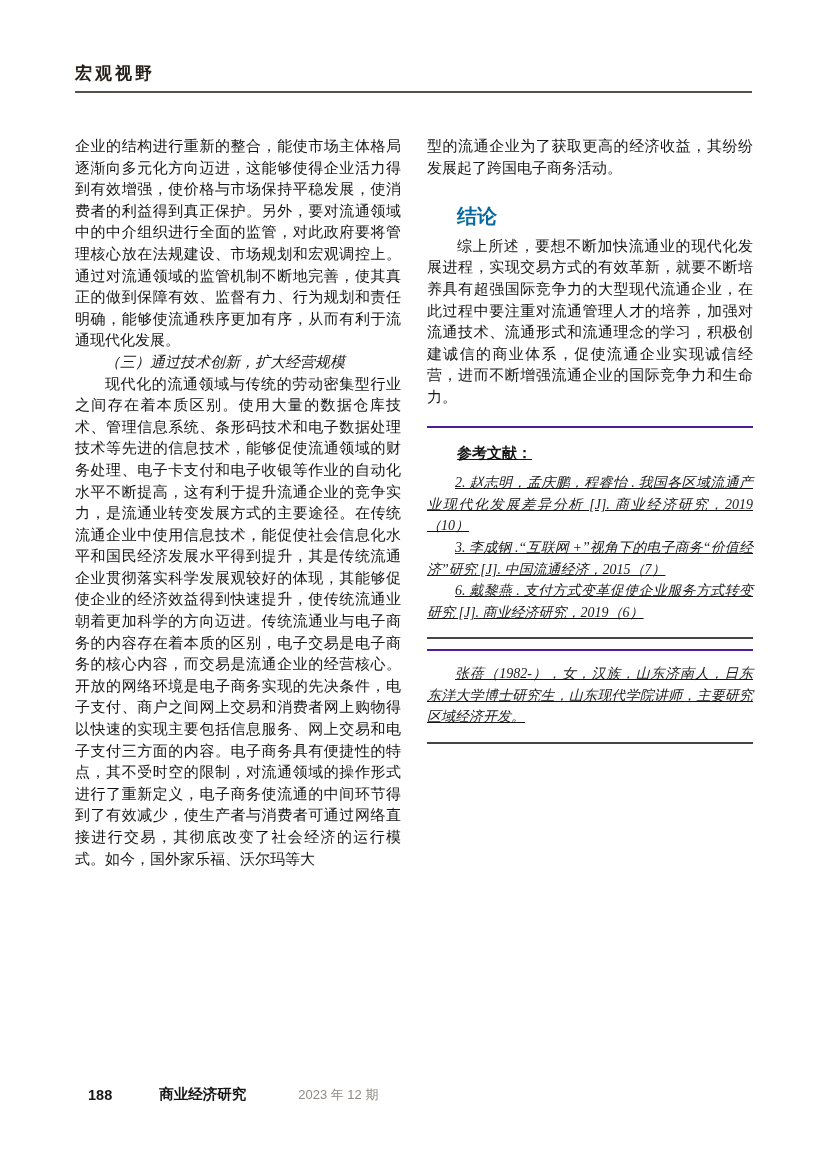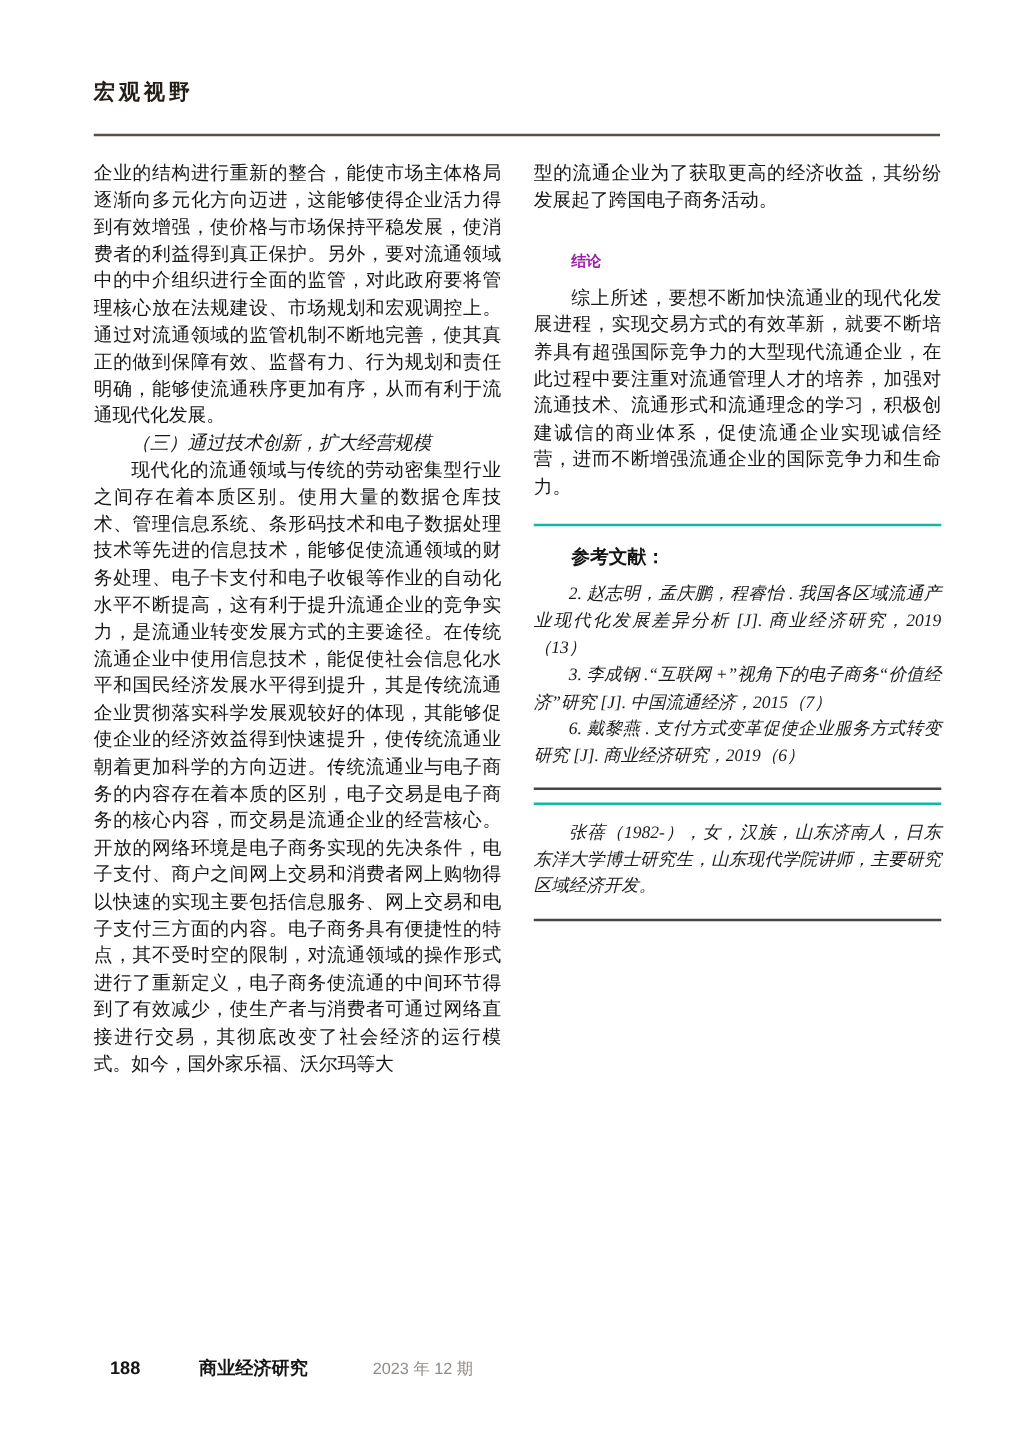--- a/index.html
+++ b/index.html
@@ -13,53 +13,54 @@
     font-family: "Liberation Serif", serif;
   }
   .content { padding: 62px 75px 0 75px; }
 
   .section-label {
     font-family: "Liberation Sans", sans-serif;
     font-weight: bold;
     font-size: 17px;
     letter-spacing: 3px;
     color: #241e19;
-    padding-bottom: 22px;
+    padding-bottom: 6px;
     border-bottom: 2px solid #57504a;
   }
 
-  .columns { display: flex; gap: 26px; margin-top: 20px; }
+  .columns { display: flex; gap: 26px; margin-top: 43px; }
   .column {
     width: 326px;
     flex: 0 0 326px;
     font-size: 15px;
     line-height: 21.6px;
     color: #161616;
     text-align: justify;
     text-justify: inter-ideograph;
   }
 
   p.body { margin: 0; text-indent: 2em; }
   p.cont { text-indent: 0; }
   p.subheading { margin: 0; text-indent: 2em; font-style: italic; color: #1a1a1a; }
 
   .conclusion-heading {
     font-family: "Liberation Sans", sans-serif;
-    font-size: 12px;
+    font-size: 20px;
     font-weight: bold;
-    color: #a21caf;
+    color: #0369a1;
     margin: 27px 0 8px 0;
     padding-left: 30px;
   }
 
   .box {
-    border-top: 2px solid #14b8a6;
+    border-top: 2px solid #4c1d95;
     border-bottom: 2px solid #454545;
     margin-top: 17px;
     padding: 12px 0 14px 0;
+    text-decoration: underline;
   }
   .box.author-box { margin-top: 10px; }
   .box-title {
     font-family: "Liberation Sans", sans-serif;
     font-weight: bold;
     font-size: 15px;
     color: #141414;
     padding-left: 30px;
     margin: 2px 0 9px 0;
   }
@@ -103,21 +104,21 @@
 
       <div class="column">
         <p class="body cont">型的流通企业为了获取更高的经济收益，其纷纷发展起了跨国电子商务活动。</p>
 
         <div class="conclusion-heading">结论</div>
 
         <p class="body">综上所述，要想不断加快流通业的现代化发展进程，实现交易方式的有效革新，就要不断培养具有超强国际竞争力的大型现代流通企业，在此过程中要注重对流通管理人才的培养，加强对流通技术、流通形式和流通理念的学习，积极创建诚信的商业体系，促使流通企业实现诚信经营，进而不断增强流通企业的国际竞争力和生命力。</p>
 
         <div class="box">
           <div class="box-title">参考文献：</div>
-          <p class="ref">2. 赵志明，孟庆鹏，程睿怡 . 我国各区域流通产业现代化发展差异分析 [J]. 商业经济研究，2019（13）</p>
+          <p class="ref">2. 赵志明，孟庆鹏，程睿怡 . 我国各区域流通产业现代化发展差异分析 [J]. 商业经济研究，2019（10）</p>
           <p class="ref">3. 李成钢 .“互联网 +”视角下的电子商务“价值经济”研究 [J]. 中国流通经济，2015（7）</p>
           <p class="ref">6. 戴黎燕 . 支付方式变革促使企业服务方式转变研究 [J]. 商业经济研究，2019（6）</p>
         </div>
 
         <div class="box author-box">
           <p class="ref">张蓓（1982-），女，汉族，山东济南人，日东东洋大学博士研究生，山东现代学院讲师，主要研究区域经济开发。</p>
         </div>
       </div>
 
     </div>

